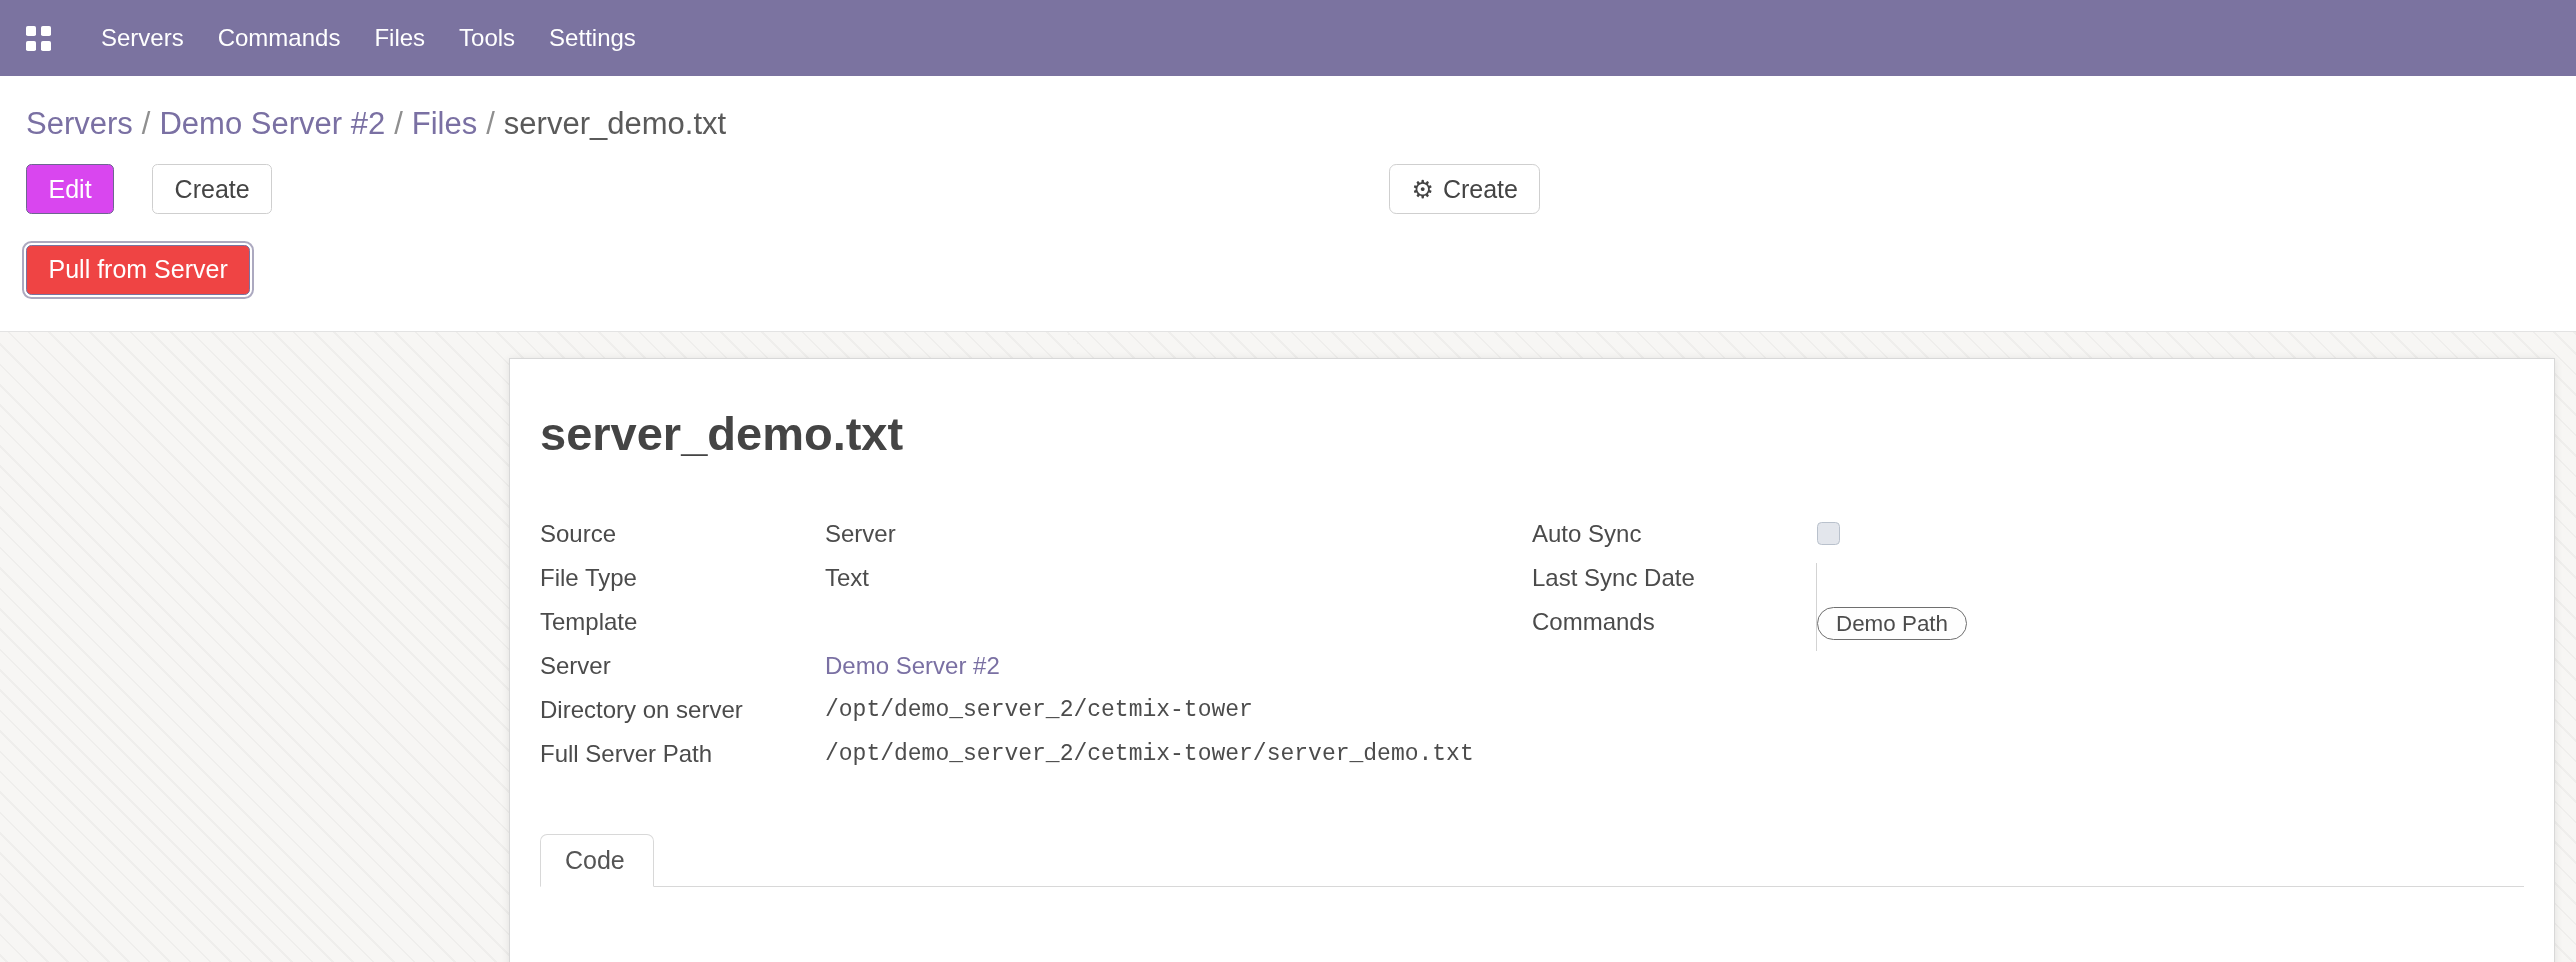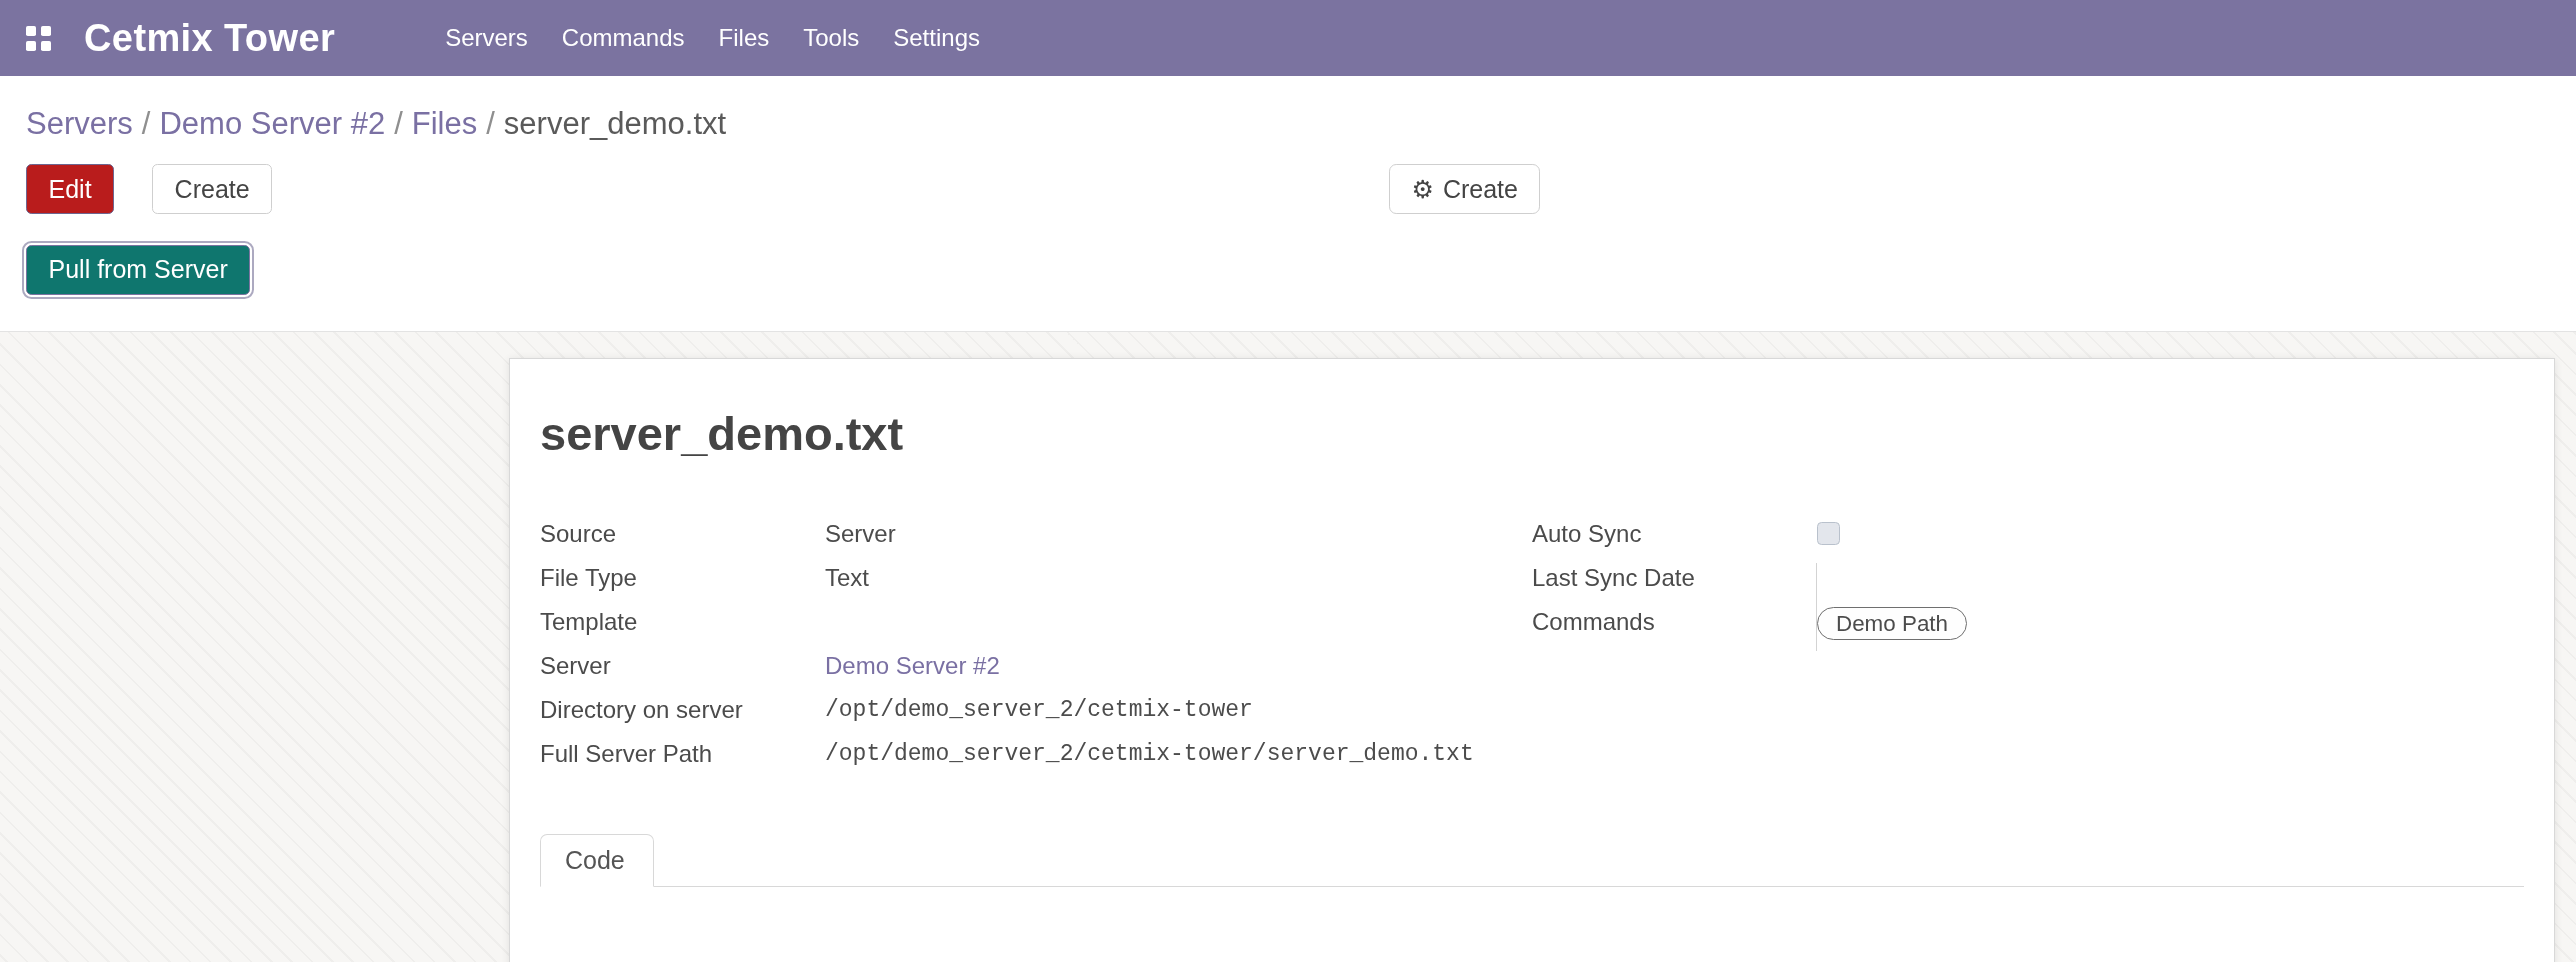--- a/index.html
+++ b/index.html
@@ -80,41 +80,41 @@
     font-family:"Liberation Sans", sans-serif;
     border-radius:5.4px;
     border:0.9px solid transparent;
     cursor:pointer;
     white-space:nowrap;
     display:inline-flex;
     align-items:center;
     gap:9px;
   }
   .btn-primary {
-    background:#b91c1c;
+    background:#d946ef;
     border-color:#6d6690;
     color:#fff;
   }
   .btn-secondary {
     background:#fff;
     border-color:#cfcfcf;
     color:#444;
     margin-left:28px;
   }
   .action-btn {
     position:absolute;
     left:1361px;
     top:88px;
     border-radius:7.2px;
   }
   .gear { font-size:25px; line-height:1; }
 
   .statusbar { margin-top:30.5px; }
   .btn-header {
-    background:#0f766e;
+    background:#ef4444;
     border-color:#7a74a0;
     color:#fff;
     outline:2.7px solid rgba(104,98,140,.55);
     outline-offset:2.7px;
   }
 
   
   .content {
     position:relative;
     height:665px;
@@ -223,21 +223,20 @@
 </head>
 <body>
 
 <nav class="navbar">
   <div class="apps-icon">
     <span></span>
       <span></span>
       <span></span>
       <span></span>
   </div>
-  <div class="brand">Cetmix Tower</div>
   <div class="menu">
     <div class="menu-item">Servers</div>
     <div class="menu-item">Commands</div>
     <div class="menu-item">Files</div>
     <div class="menu-item">Tools</div>
     <div class="menu-item">Settings</div>
   </div>
 </nav>
 
 <div class="control-panel">

